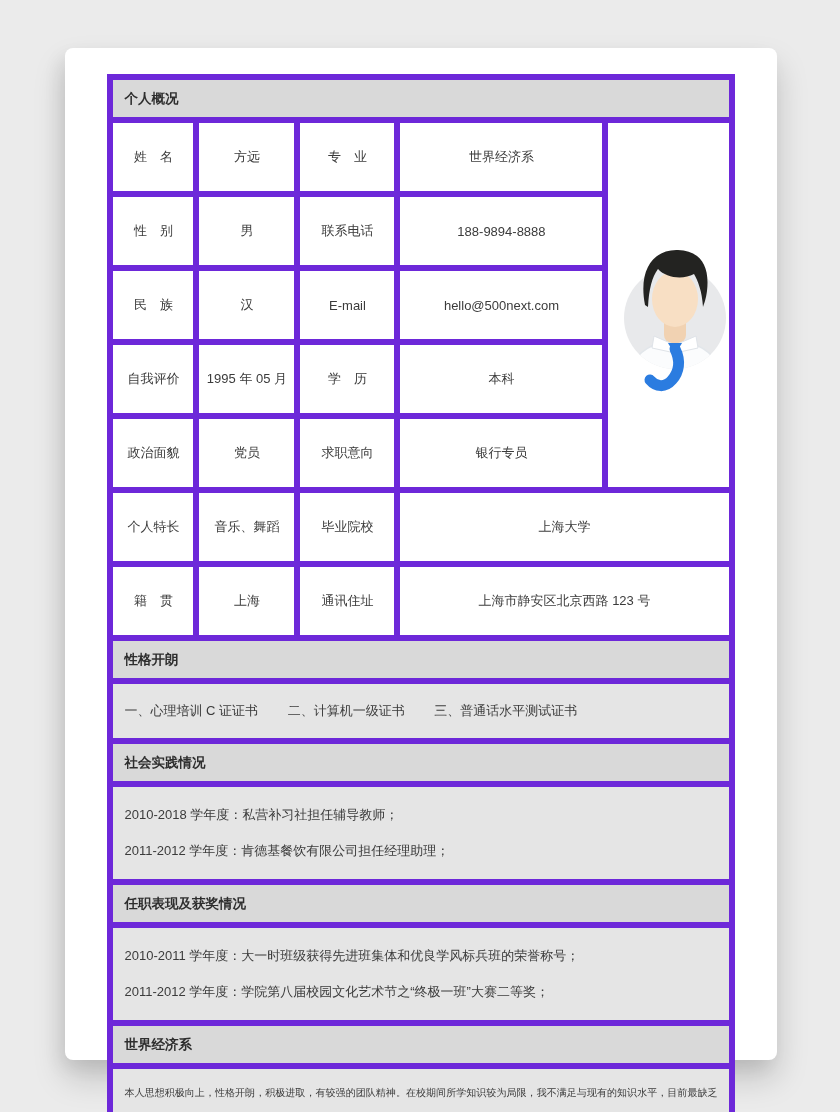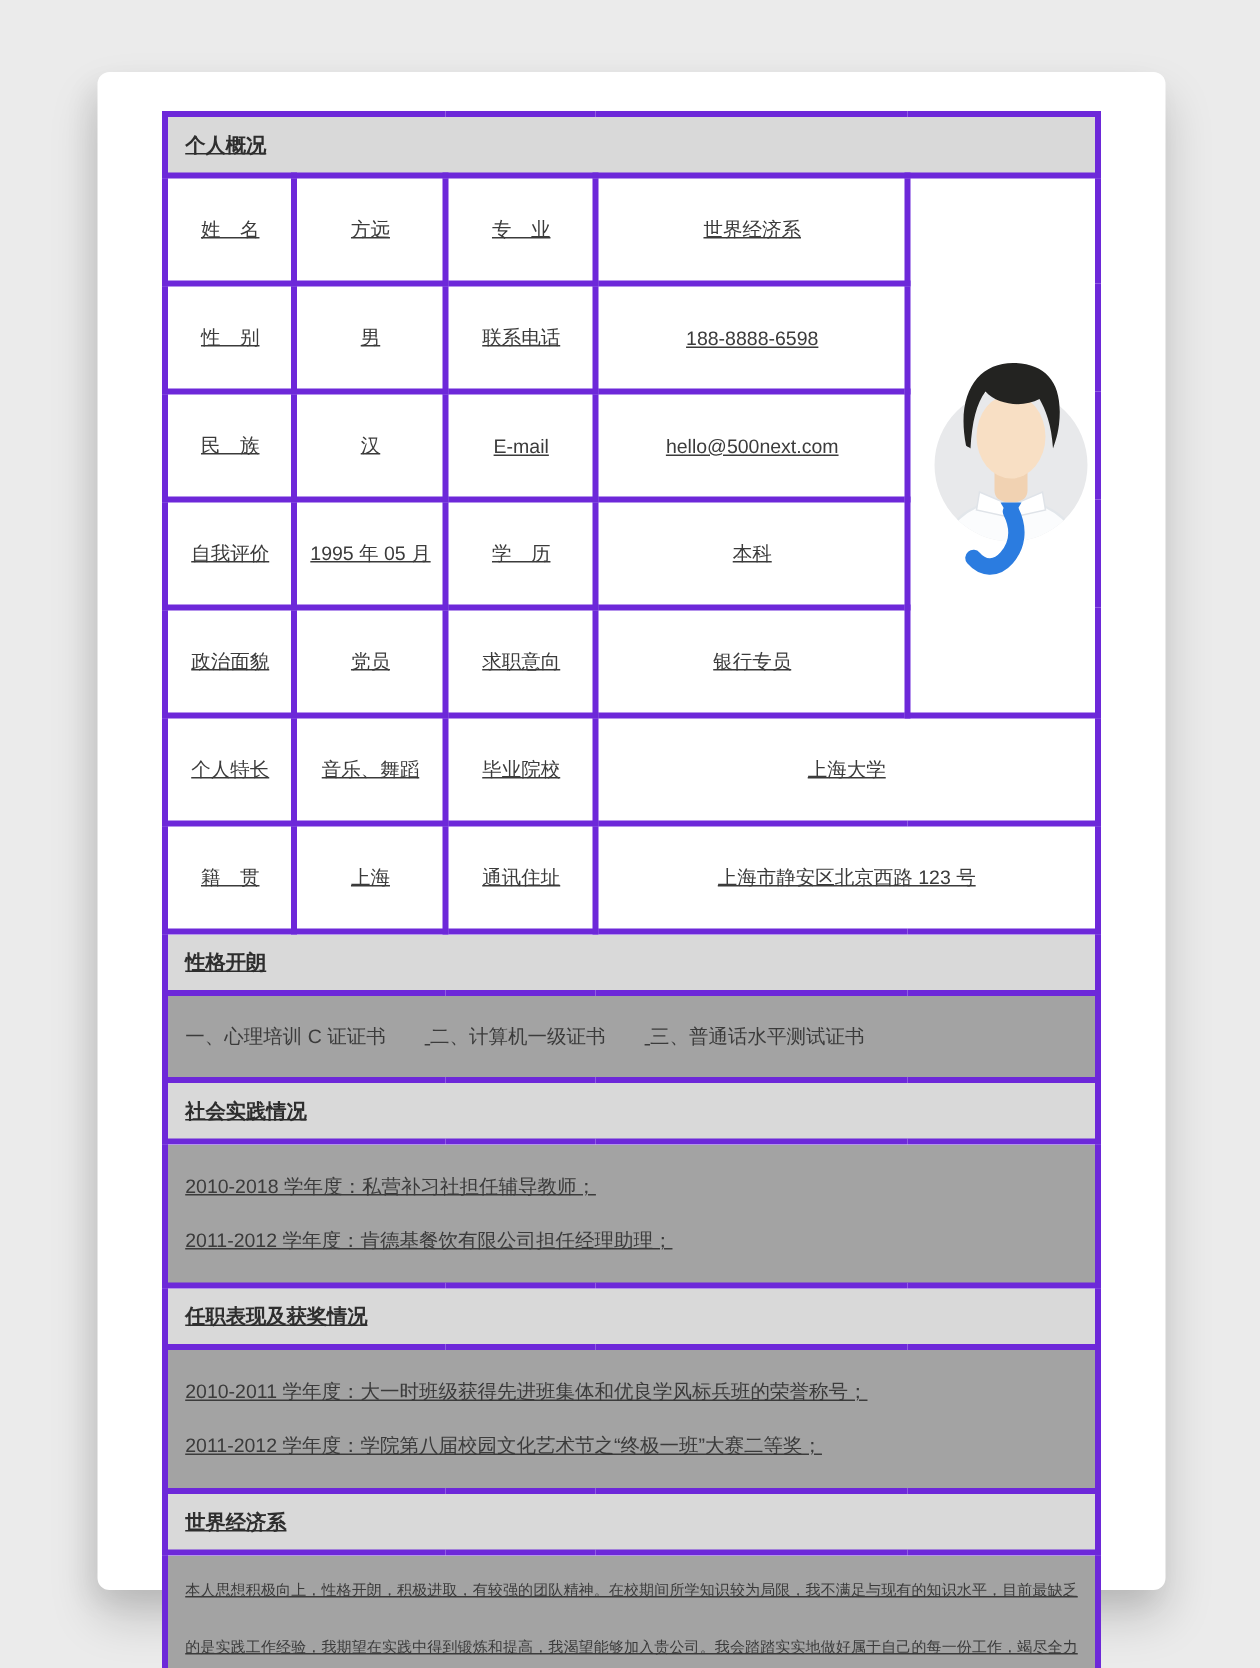--- a/index.html
+++ b/index.html
@@ -32,34 +32,34 @@
     letter-spacing: 1px;
   }
   table.resume {
     width: 621px;
     margin: 26px auto 0 auto;
     border-collapse: collapse;
     table-layout: fixed;
     font-size: 13px;
     color: #3b3b3b;
   }
-  table.resume td { border: 4px solid #6d28d9; overflow: hidden; text-decoration: underline; }
+  table.resume td { border: 6px solid #6d28d9; overflow: hidden; }
   tr.sec td {
     height: 37px;
     background: #d9d9d9;
     font-weight: 700;
     font-size: 13.5px;
     color: #2e2e2e;
     padding: 0 0 0 11px;
     text-align: left;
   }
   tr.prow td { height: 36px; text-align: center; padding: 16px 4px; }
   td.photo { vertical-align: middle; text-align: center; padding: 0; background: #fff; }
   td.photo svg { display: block; margin: 0 auto; }
-  td.content { padding: 10px 11px; text-align: left; background: #a3a3a3; margin-top: 11px; }
+  td.content { padding: 10px 11px; text-align: left; background: #e5e5e5; margin-top: 11px; }
   td.content.certs { padding: 18px 11px; }
   td.content.certs span { display: inline-block; margin-right: 26px; }
   td.content p.item { margin: 0; padding: 10px 0; line-height: 16px; }
   td.content.eval { padding: 5px 11px 9px 11px; }
   td.content.eval p.para {
     margin: 0;
     font-size: 10px;
     line-height: 38px;
     text-align: justify;
   }
@@ -107,21 +107,21 @@
               <path d="M56,128 L70,128 L63,140 Z" fill="#2b7ce0"></path>
               <path d="M63,134 C69,146 67,157 60,165 C53,173 44,172 38,165" fill="none" stroke="#2b7ce0" stroke-width="11" stroke-linecap="round"></path>
             </svg>
           </td>
         </tr>
 
         <tr class="prow">
           <td>性　别</td>
           <td>男</td>
           <td>联系电话</td>
-          <td>188-8888-6598</td>
+          <td>188-9894-8888</td>
         </tr>
 
         <tr class="prow">
           <td>民　族</td>
           <td>汉</td>
           <td>E-mail</td>
           <td>hello@500next.com</td>
         </tr>
 
         <tr class="prow">

